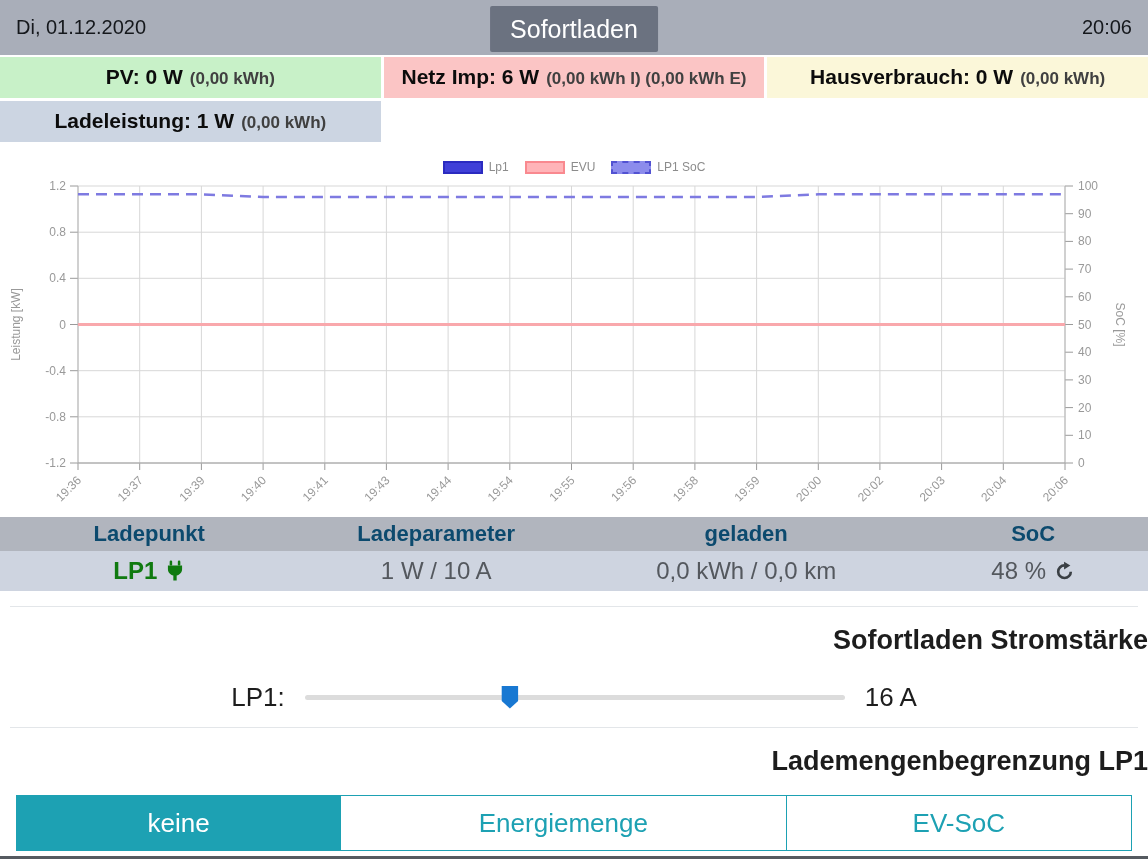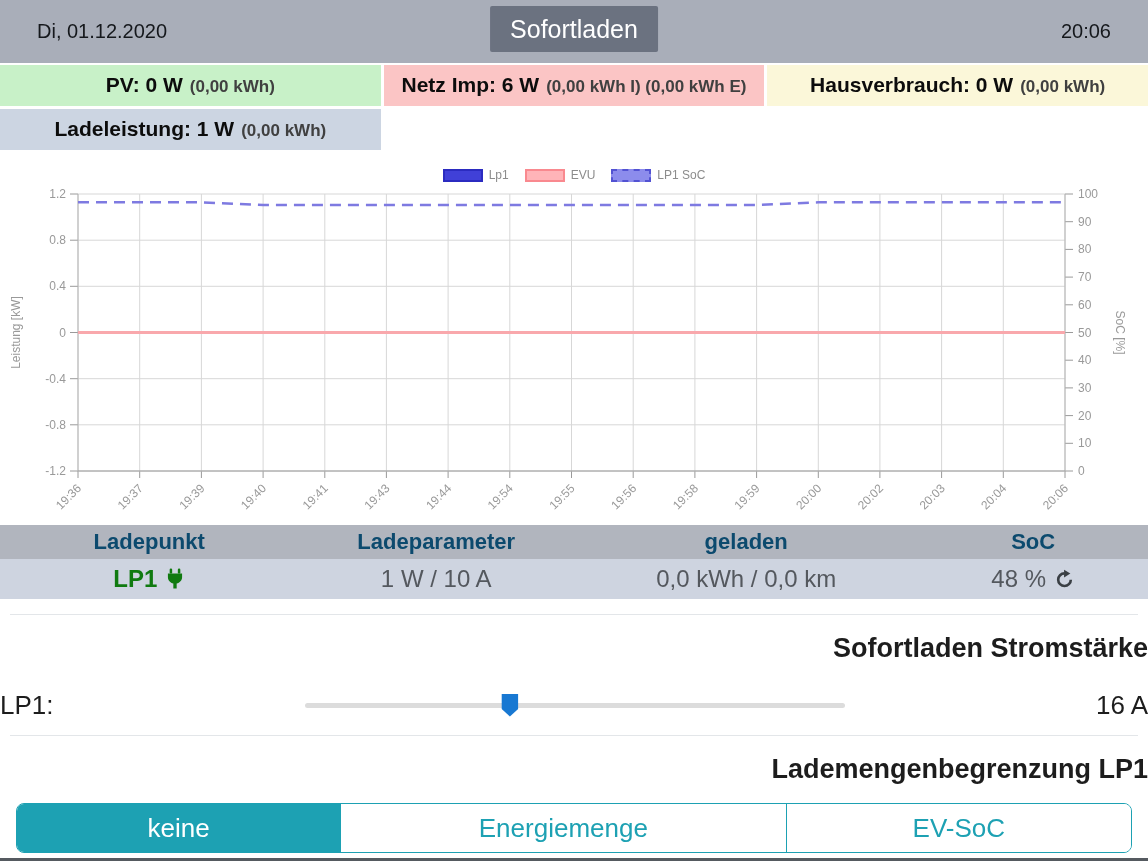--- a/index.html
+++ b/index.html
@@ -6,21 +6,21 @@
     --header-bg:#a9aeb9; --header-button-bg:#6b7280;
     --pv-bg:#c8f1c8; --netz-bg:#fbc5c5; --haus-bg:#fbf7d9; --lade-bg:#ccd5e2;
     --table-header-bg:#b1b5be; --table-row-bg:#ced4e0;
     --accent:#1da1b3; --slider-thumb:#1878d2; --lp-green:#107a10;
   }
   *{box-sizing:border-box}
   html,body{margin:0;padding:0}
   body{width:1148px;height:865px;background:#fff;font-family:"Liberation Sans",sans-serif;color:#222;overflow:hidden}
 
   
-  .header{position:relative;height:63px;background:var(--header-bg);display:flex;align-items:center;padding:0 37px}
+  .header{position:relative;height:55px;background:var(--header-bg);display:flex;align-items:center;padding:0 16px}
   .header .date{font-size:20px;color:#15181c}
   .header .time{font-size:20px;color:#15181c;margin-left:auto}
   .mode-btn{position:absolute;left:50%;transform:translateX(-50%);top:6px;height:46px;padding:0 20px;
     background:var(--header-button-bg);color:#fff;font-size:25px;border:none;border-radius:2px;
     font-family:"Liberation Sans",sans-serif;cursor:pointer}
 
   
   .stats{display:grid;grid-template-columns:1fr 1fr 1fr;gap:3px;padding:2px 0;background:#fff}
   .stat{height:41px;display:flex;align-items:baseline;justify-content:center;gap:7px;padding-top:8px}
   .stat .main{font-weight:bold;font-size:21px;color:#0c0c0c}
@@ -46,28 +46,28 @@
   .cp-data .cell{height:40px;font-size:24px;color:#54585e}
   .cell{display:flex;align-items:center;justify-content:center;gap:8px}
   .lp-name{color:var(--lp-green);font-weight:bold}
   .refresh-btn{background:none;border:none;padding:0;cursor:pointer;display:flex;align-items:center}
 
   hr.divider{border:none;border-top:1px solid #e3e6e9;margin:15px 10px}
 
   .section-title{text-align:right;font-weight:bold;font-size:27px;color:#1d1d1d;margin:18px 0 0}
 
   
-  .slider-row{display:flex;align-items:center;justify-content:space-between;gap:20px;margin-top:26px;height:30px}
+  .slider-row{display:flex;align-items:center;justify-content:center;gap:20px;margin-top:26px;height:30px}
   .slider-label,.slider-value{font-size:26px;color:#1d1d1d}
   .slider-track{position:relative;width:540px;height:5px;background:#dcdcdc;border-radius:3px;cursor:pointer}
   .slider-thumb{position:absolute;top:-9px;left:38%;transform:translateX(-50%);width:17px;height:23px;
     background:var(--slider-thumb);clip-path:polygon(0 0,100% 0,100% 66%,50% 100%,0 66%);cursor:grab}
 
   
-  .limit-group{display:flex;margin:18px 16px 0;border:1px solid var(--accent);border-radius:8px;overflow:hidden;height:50px}
+  .limit-group{display:flex;margin:18px 16px 0;border:1px solid var(--accent);border-radius:0;overflow:hidden;height:56px}
   .limit-btn{background:#fff;color:var(--accent);border:none;border-left:1px solid var(--accent);
     font-size:26px;font-family:"Liberation Sans",sans-serif;cursor:pointer}
   .limit-btn:first-child{border-left:none}
   .limit-btn.active{background:var(--accent);color:#fff}
   .limit-btn:nth-child(1){width:29%} .limit-btn:nth-child(2){width:40%} .limit-btn:nth-child(3){width:31%}
 
   .bottom-edge{height:3px;background:#555a60;margin-top:5px}
 </style>
 </head>
 <body>

